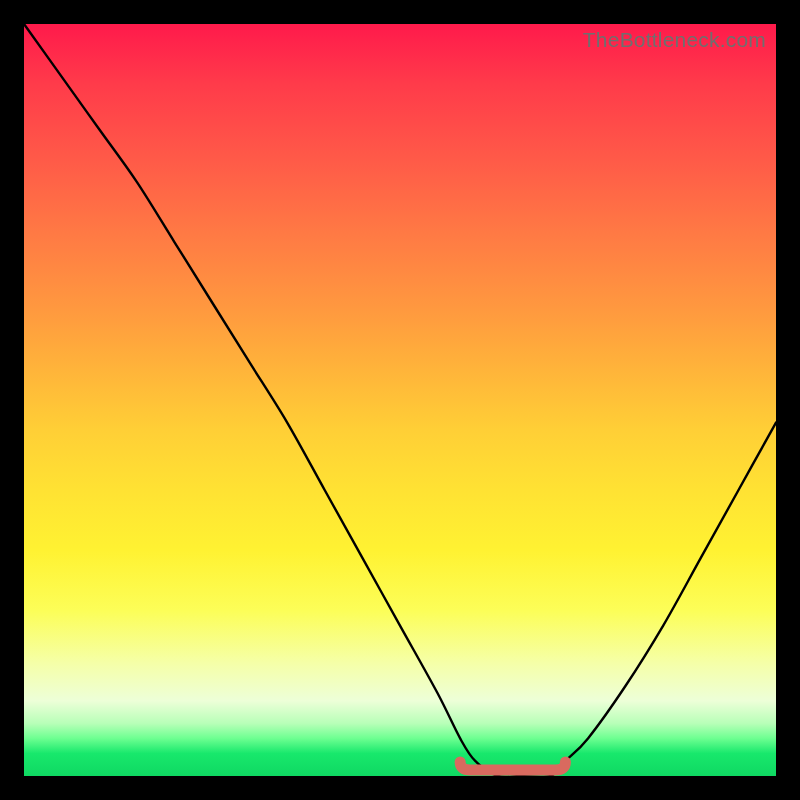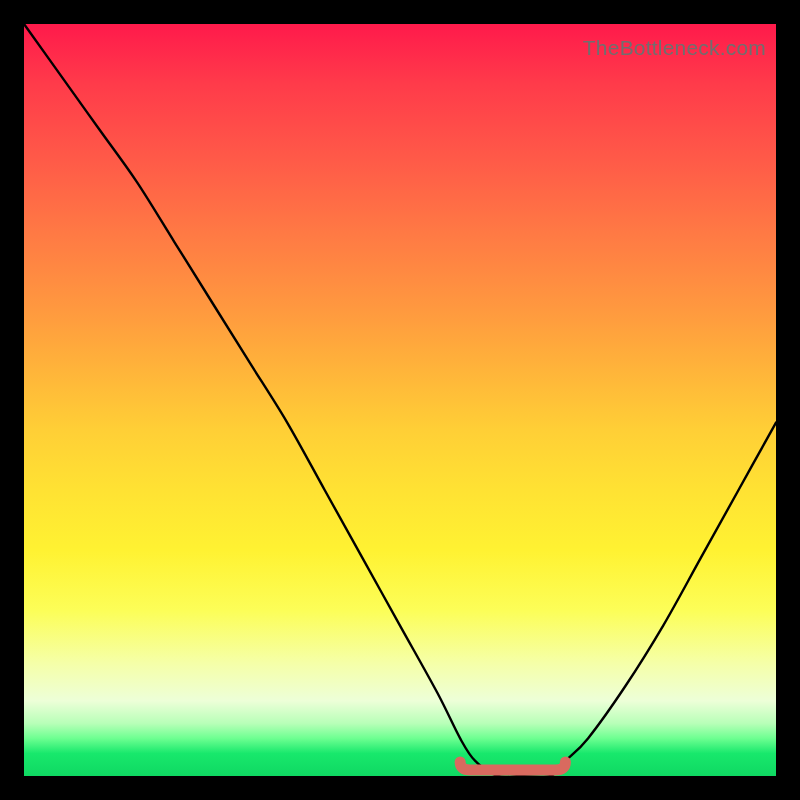--- a/index.html
+++ b/index.html
@@ -46,21 +46,20 @@
   }
   .watermark {
     position: absolute;
     top: 4px;
     right: 10px;
     color: #6f6f6f;
     font-size: 21px;
     font-weight: 500;
     letter-spacing: 0.2px;
     user-select: none;
-    margin-top: 8px;
   }
   svg.curve {
     position: absolute;
     left: 0;
     top: 0;
     width: 752px;
     height: 752px;
     overflow: visible;
   }
 </style>

